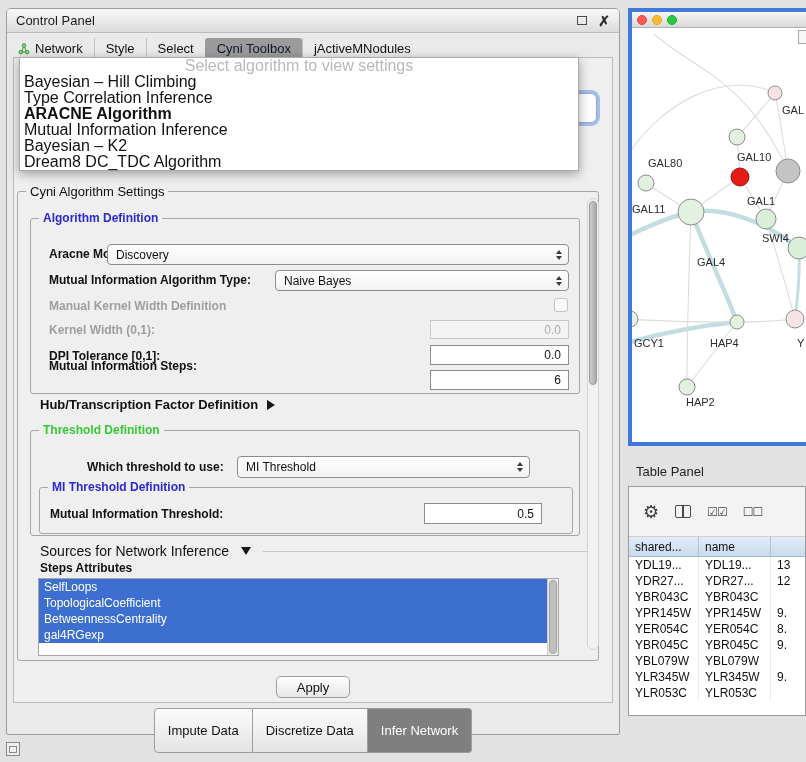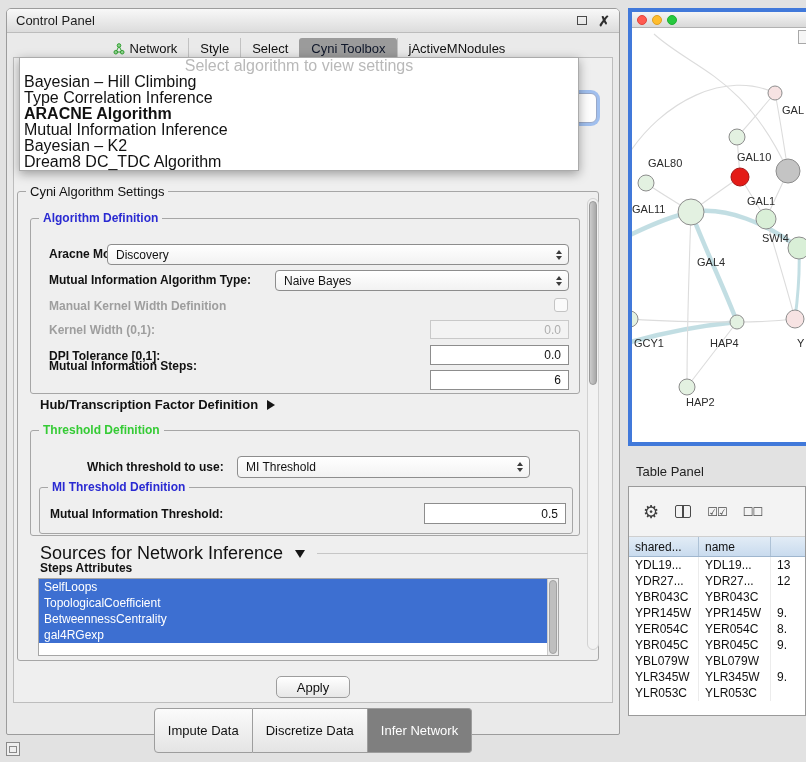--- a/index.html
+++ b/index.html
@@ -7,21 +7,21 @@
   body{position:relative;overflow:hidden;background:#e2e2e2;font-family:"Liberation Sans",sans-serif;font-size:13px;color:#111}
 
   
   #control-panel{position:absolute;left:6px;top:8px;width:614px;height:727px;background:#eaeaea;border:1px solid #9c9c9c;border-radius:5px 5px 2px 2px}
   .cp-titlebar{position:absolute;top:0;left:0;right:0;height:24px;display:flex;align-items:center;padding:0 9px;background:linear-gradient(#f8f8f8,#dcdcdc);border-bottom:1px solid #bcbcbc;border-radius:4px 4px 0 0}
   .cp-title{font-size:13px;color:#1c1c1c}
   .tb-spacer{flex:1}
   .btn-min{width:10px;height:9px;border:1.5px solid #4a4a4a;margin-right:11px}
   .btn-close{font-size:14px;font-weight:bold;color:#2e2e2e;line-height:1}
 
-  .tabbar{position:absolute;top:29px;left:0;right:8px;height:21px;display:flex;justify-content:center}
+  .tabbar{position:absolute;top:29px;left:0;right:8px;height:21px;display:flex;}
   .tab{display:flex;align-items:center;gap:5px;padding:0 11px;font-size:13px;border-left:1px solid #c2c2c2}
   .tab:first-child{border-left:none}
   .tab.selected{background:#9b9b9b;color:#0f172a;border-radius:3px;border-left-color:transparent}
 
   .content-frame{position:absolute;left:6px;top:48px;width:600px;height:646px;background:#efefef;border:1px solid #bdbdbd}
 
   .algo-combo{position:absolute;left:24px;top:84px;width:566px;height:30px;background:#fdfdfd;border:1px solid #98a8c8;border-radius:6px;box-shadow:0 0 0 3px rgba(106,158,236,.6);z-index:20}
 
   .popup{position:absolute;left:12px;top:48px;width:560px;height:114px;background:#fff;border:1px solid #ababab;box-shadow:0 3px 10px rgba(0,0,0,.35);z-index:60}
   .popup-row{height:16px;line-height:16px;font-size:16px;padding:0 4px;white-space:nowrap}
@@ -44,21 +44,21 @@
   .tri-dn{width:0;height:0;border-left:3.5px solid transparent;border-right:3.5px solid transparent;border-top:4.5px solid #3c3c3c}
 
   .field{position:absolute;display:flex;align-items:center;justify-content:flex-end;padding:0 7px;background:#fff;border:1px solid #8d8d8d;font-size:12px}
   .field.disabled{background:#f3f3f3;border-color:#c9c9c9;color:#aeaeae}
 
   .checkbox{position:absolute;width:14px;height:14px;background:#fafafa;border:1px solid #c4c4c4;border-radius:3px}
 
   .hub-row{position:absolute;left:22px;top:205px;display:flex;align-items:center;gap:9px;font-size:13px;font-weight:bold}
   .tri-right{width:0;height:0;border-top:5.5px solid transparent;border-bottom:5.5px solid transparent;border-left:8px solid #151515}
 
-  .sources-row{position:absolute;left:22px;top:351px;width:548px;display:flex;align-items:center;gap:12px;font-size:18px}
+  .sources-row{position:absolute;left:22px;top:351px;width:548px;display:flex;align-items:center;gap:12px;font-size:14px}
   .tri-downf{width:0;height:0;border-left:5.5px solid transparent;border-right:5.5px solid transparent;border-top:8px solid #151515}
   .sources-row .rule{flex:1;height:1px;background:#c6c6c6}
 
   .attr-label{position:absolute;left:22px;top:369px;font-size:12px;font-weight:bold}
 
   .attr-list{position:absolute;left:20px;top:386px;width:521px;height:78px;background:#fff;border:1px solid #a6a6a6;display:flex}
   .attr-items{flex:1;overflow:hidden}
   .attr-item{height:16px;line-height:16px;font-size:12px;padding-left:5px;color:#fff;background:#3d6fd1;white-space:nowrap}
   .attr-sb{width:11px;background:#ececec;border-left:1px solid #cacaca;padding:1px}
   .attr-sb-thumb{width:100%;height:100%;background:#bfbfbf;border:1px solid #a2a2a2;border-radius:4px}
@@ -216,21 +216,21 @@
         <span class="val">MI Threshold</span>
         <span class="stepper">
             <span class="tri-up"></span>
             <span class="tri-dn"></span>
           </span>
       </div>
 
       <div class="groupbox" style="left:8px;top:56px;width:534px;height:47px">
         <span class="gb-title t-blue">MI Threshold Definition</span>
         <span class="lbl" style="left:10px;top:19px">Mutual Information Threshold:</span>
-        <div class="field" style="left:384px;top:15px;width:142px;height:21px">
+        <div class="field" style="left:384px;top:15px;width:118px;height:21px">
           <span>0.5</span>
         </div>
       </div>
     </div>
 
     <div class="sources-row">
       <span>Sources for Network Inference</span>
       <span class="tri-downf"></span>
       <span class="rule"></span>
     </div>

